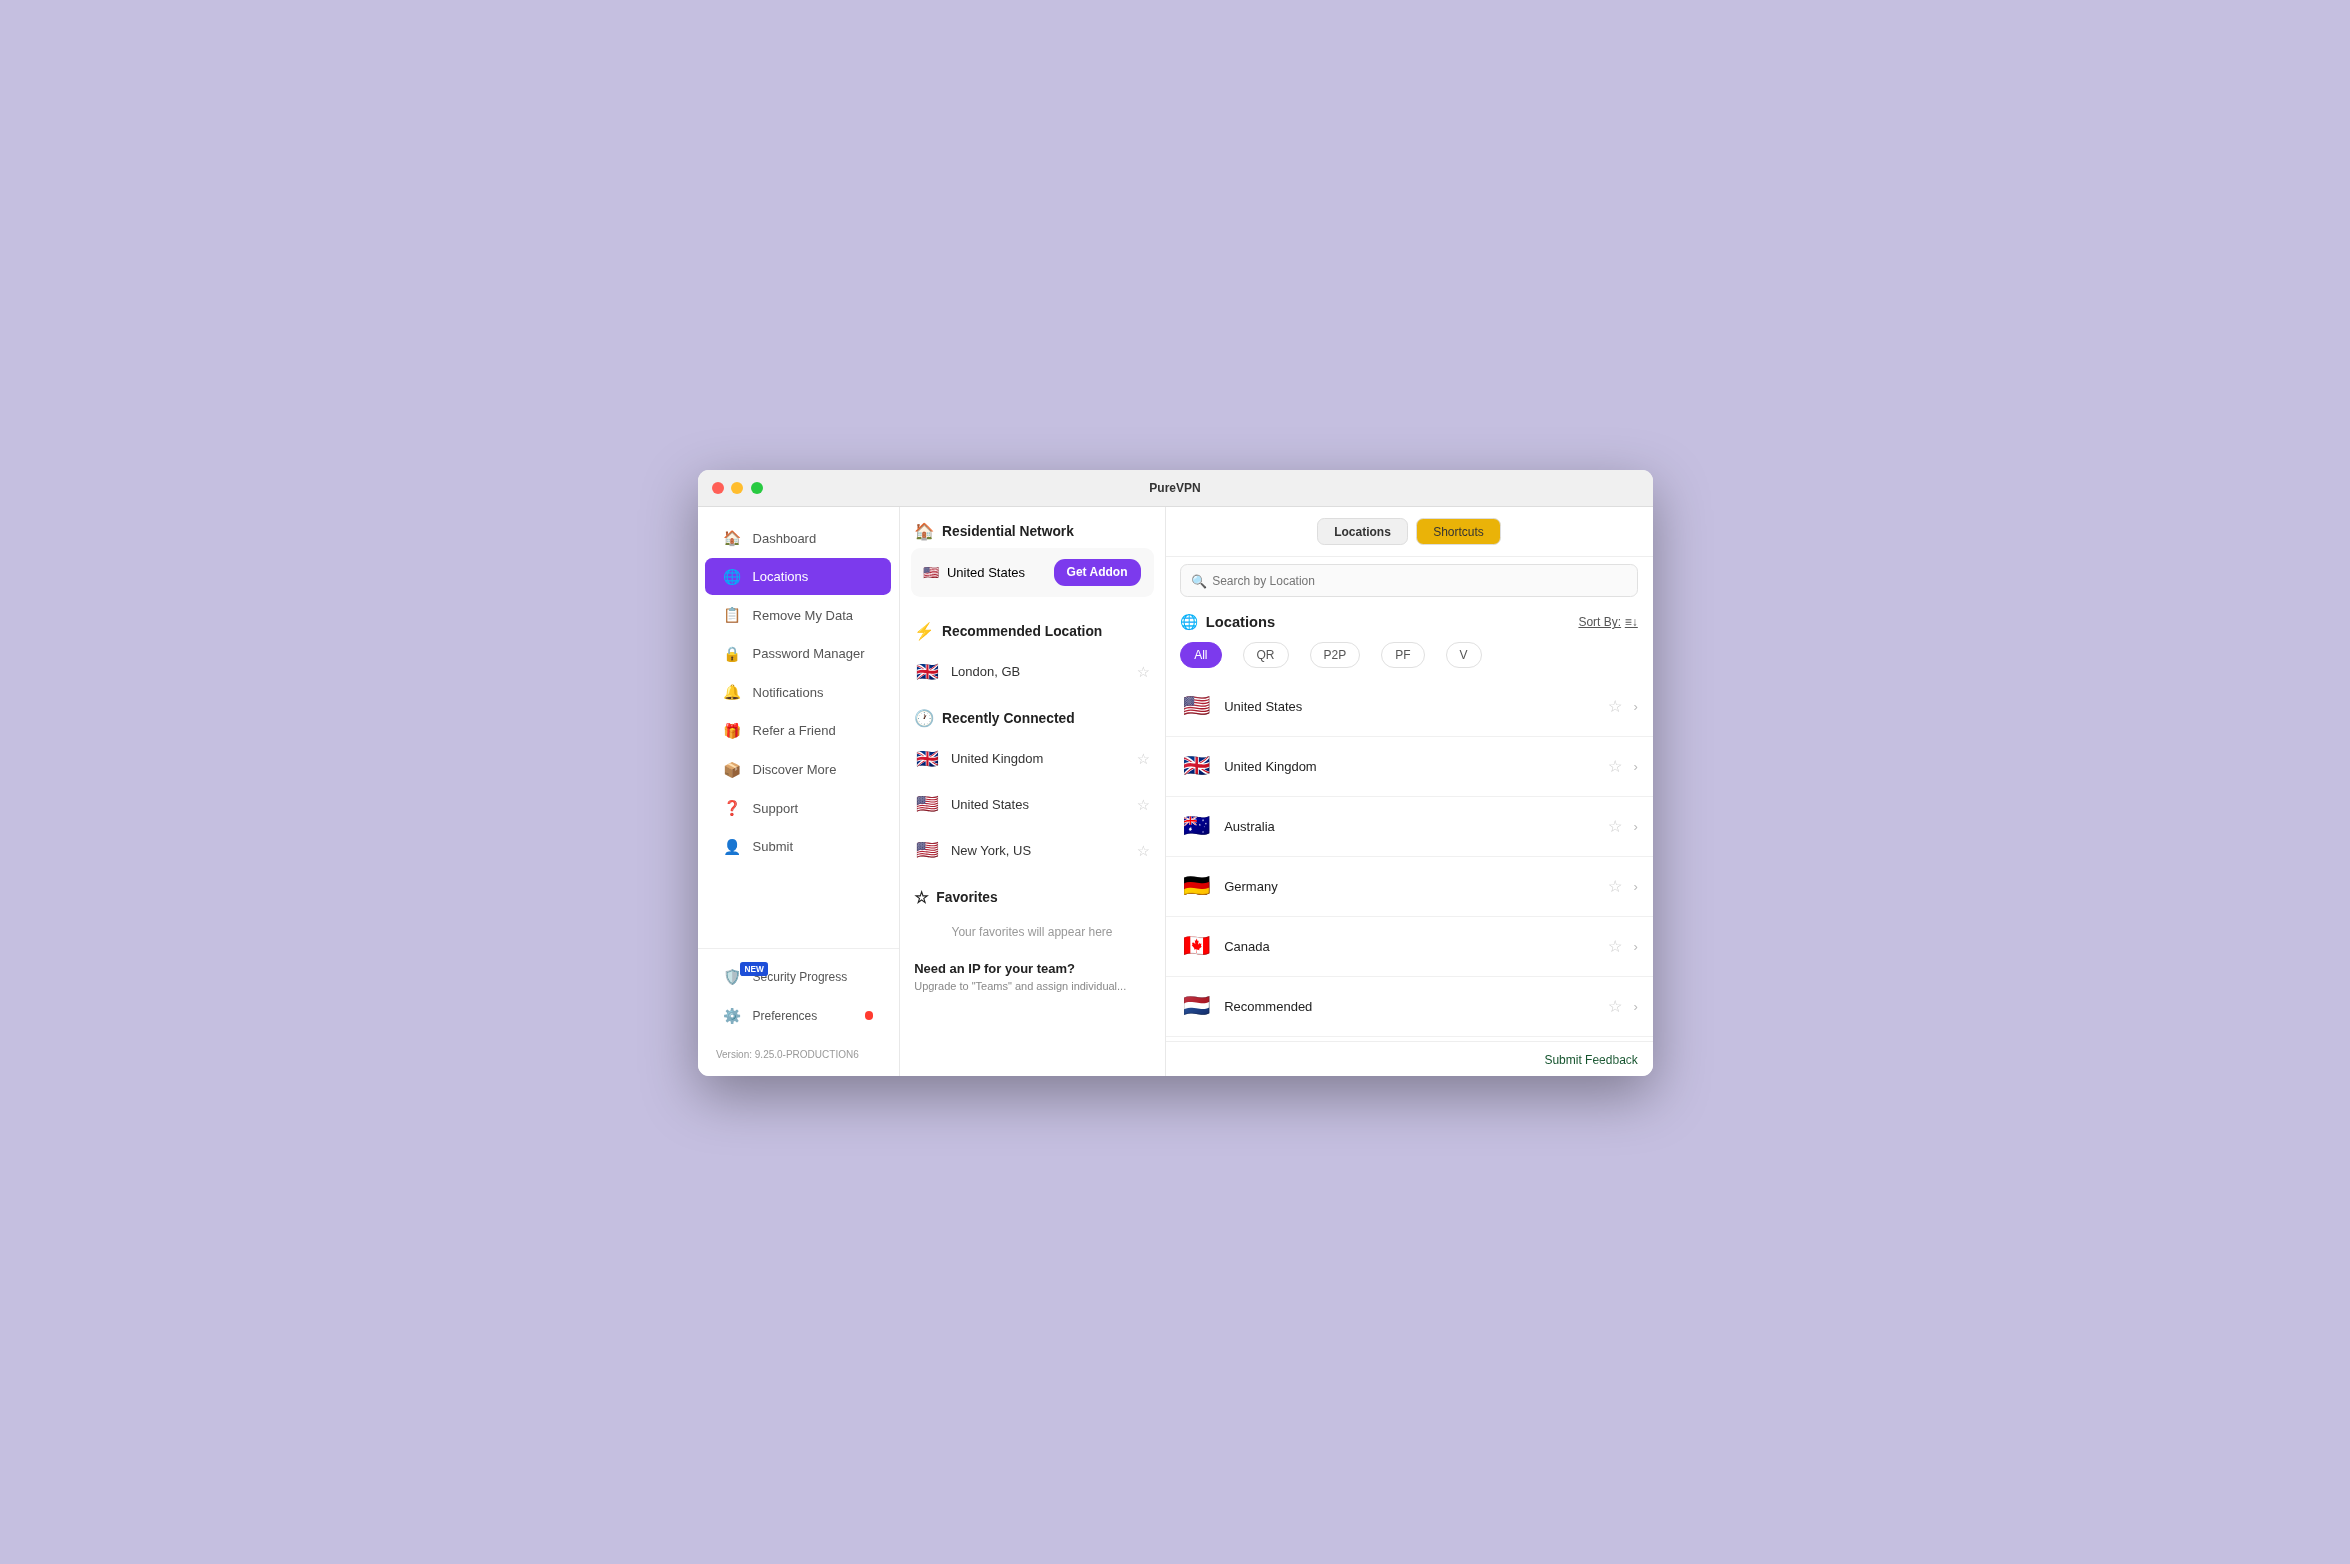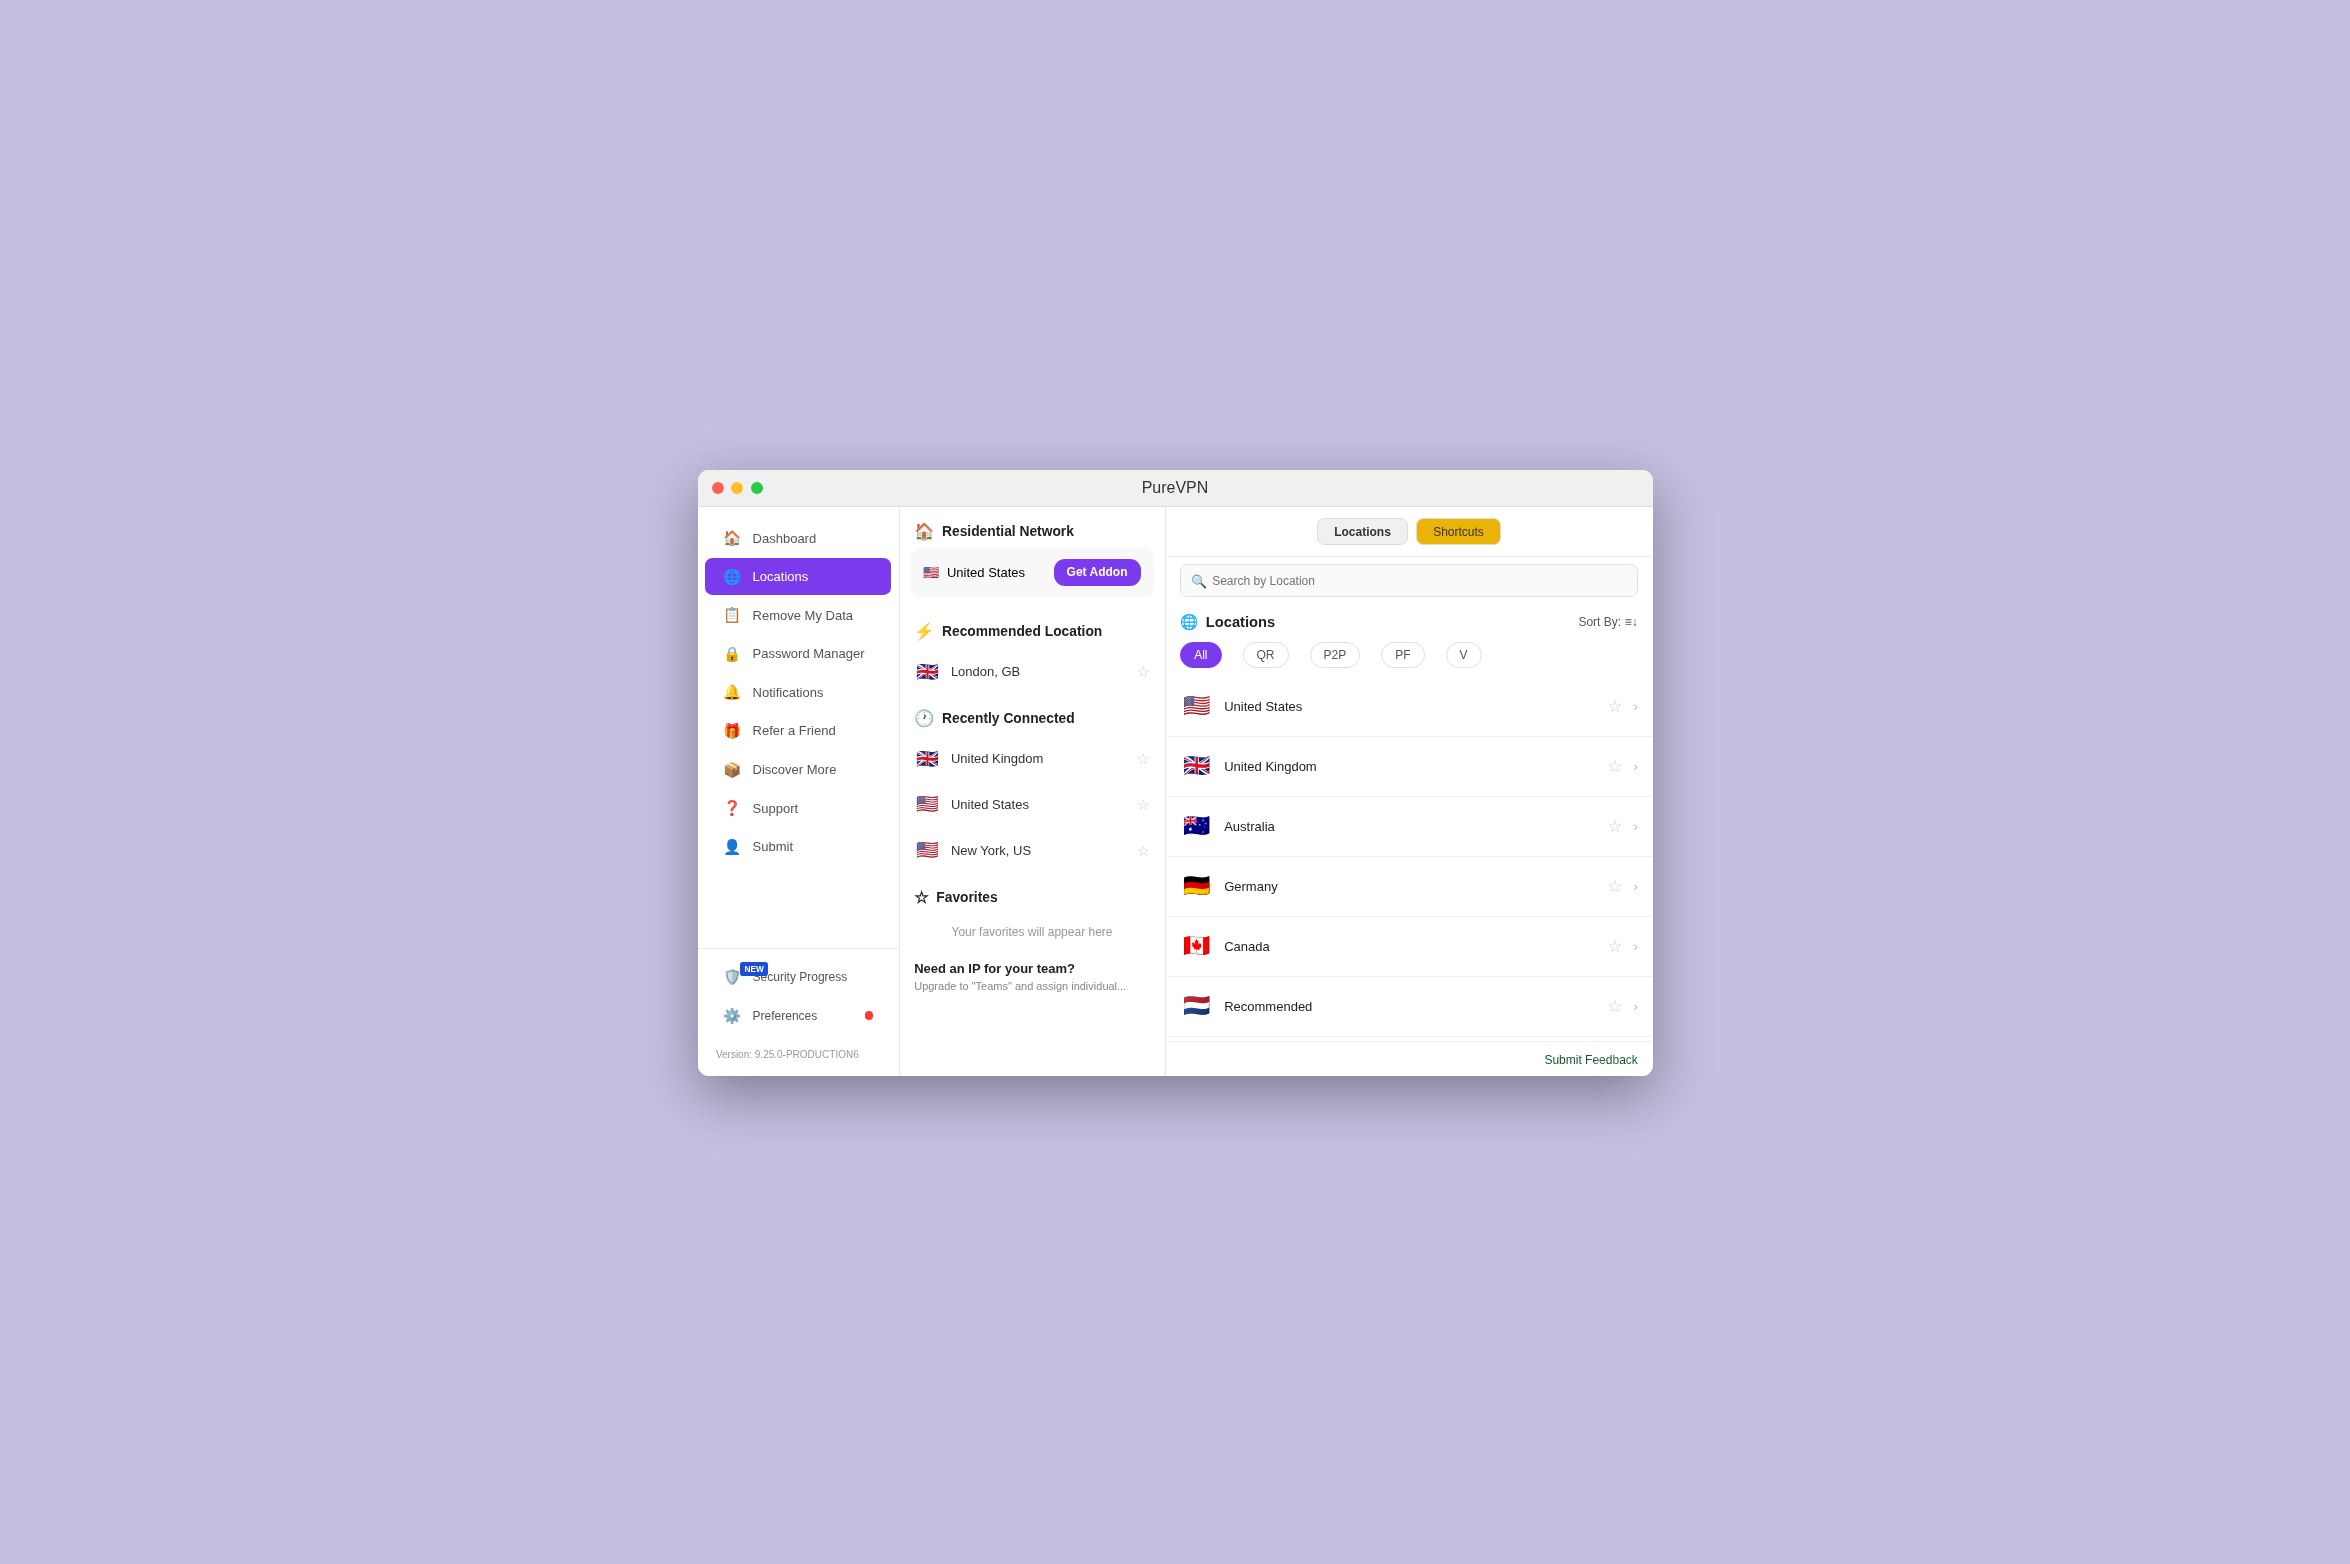--- a/index.html
+++ b/index.html
@@ -48,22 +48,22 @@
       border: none;
       cursor: pointer;
     }
     .tb-close { background: #ff5f57; }
     .tb-min { background: #ffbd2e; }
     .tb-max { background: #28ca41; }
     .titlebar-title {
       position: absolute;
       left: 50%;
       transform: translateX(-50%);
-      font-size: 16px;
-      font-weight: 400;
+      font-size: 12px;
+      font-weight: 700;
       color: #333;
     }
     
     .main-layout {
       display: flex;
       flex: 1;
       overflow: hidden;
     }
     
     .sidebar {
@@ -295,20 +295,21 @@
       font-weight: 700;
       color: #222;
     }
     .sort-by {
       display: flex;
       align-items: center;
       gap: 3.7px;
       font-size: 12px;
       color: #555;
       cursor: pointer;
+      text-decoration: underline;
     }
     .filter-tabs {
       display: flex;
       gap: 21px;
       padding: 5.5px 14.7px 9.2px;
       flex-shrink: 0;
     }
     .filter-tab {
       padding: 4.6px 13px;
       border-radius: 18.4px;

